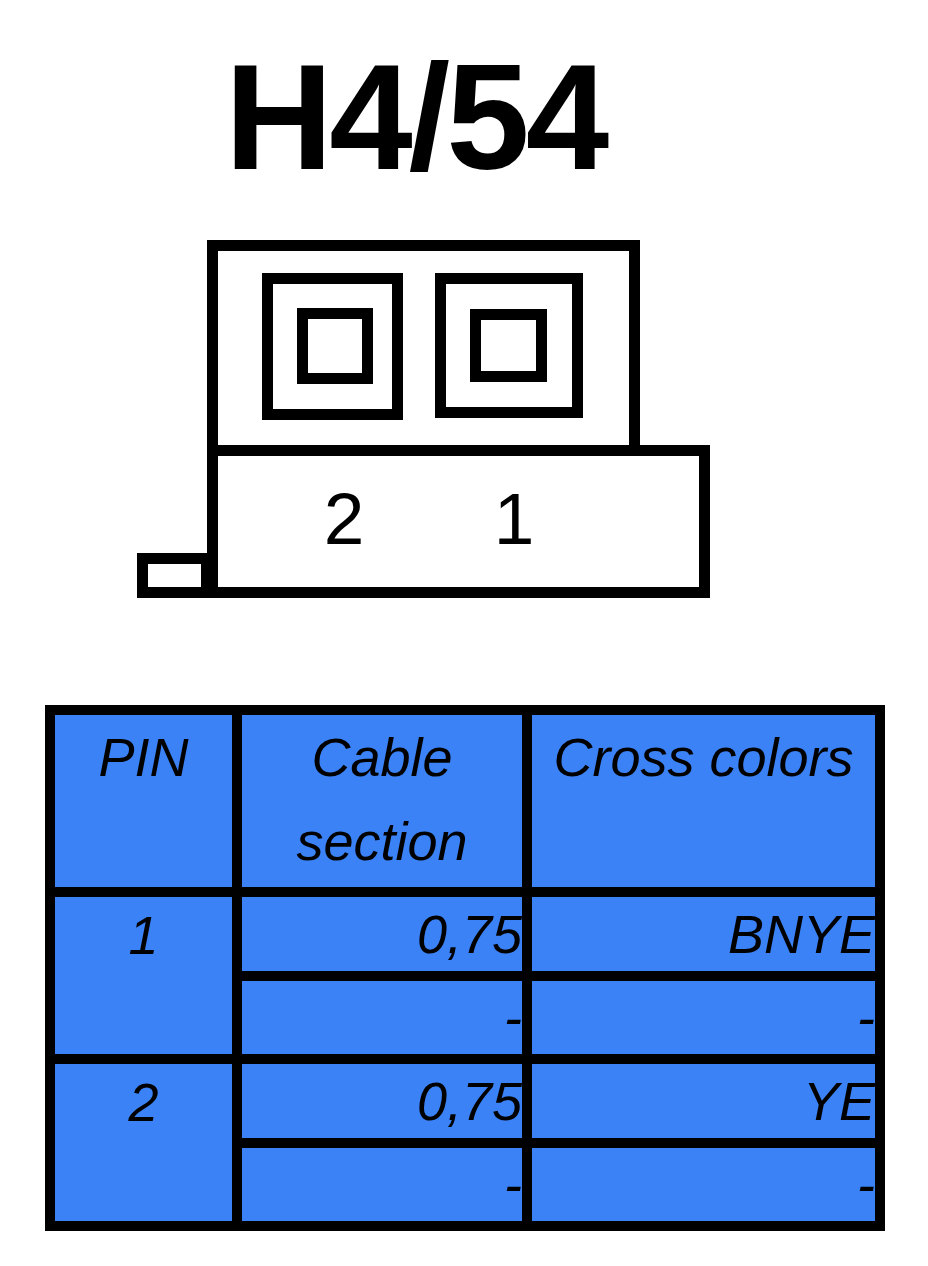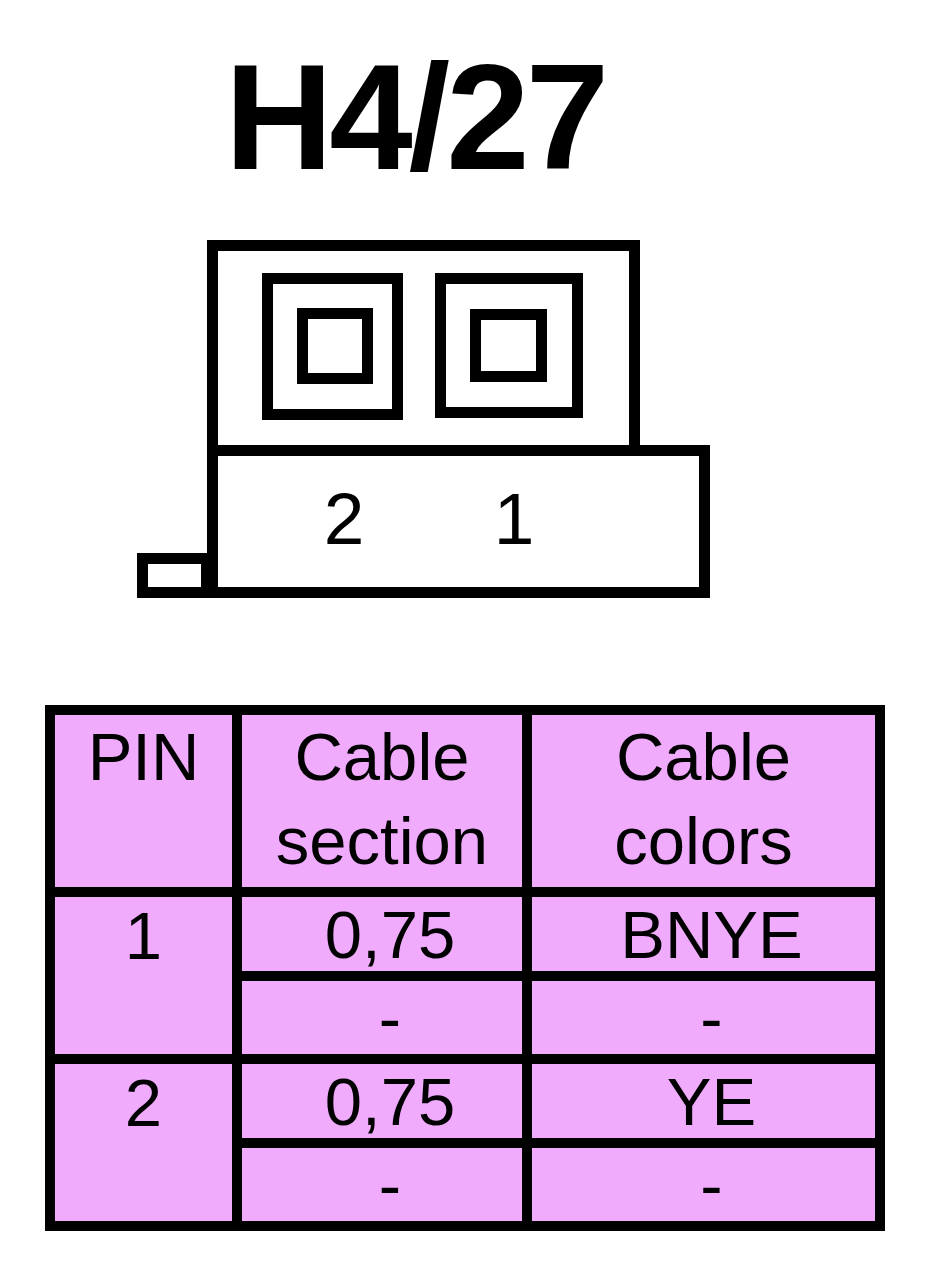--- a/index.html
+++ b/index.html
@@ -60,55 +60,56 @@
   .pin-table {
     position: absolute;
     left: 45px;
     top: 705px;
     border-collapse: collapse;
     table-layout: fixed;
   }
   .pin-table th,
   .pin-table td {
     border: 10px solid #000000;
-    font-size: 67px;
+    font-size: 54px;
     padding: 0;
-    background: #f0abfc;
+    background: #3b82f6;
+    font-style: italic;
   }
   .pin-table th {
     font-weight: normal;
     text-align: center;
     vertical-align: top;
     line-height: 84px;
     height: 172px;
   }
   .pin-table .col-pin   { width: 187px; }
   .pin-table .col-cross { width: 290px; }
   .pin-table .col-color { width: 353px; }
 
   .pin-table td.pin-cell {
     text-align: center;
     vertical-align: top;
     line-height: 73px;
     padding-top: 2px;
   }
   .pin-table td.val-cell {
-    text-align: center;
+    text-align: right;
     vertical-align: middle;
     line-height: 73px;
     padding-left: 16px;
     margin-top: 28px;
   }
   .pin-table tr.sub-row-a { height: 84px; }
   .pin-table tr.sub-row-b { height: 82px; }
 </style>
 </head>
 <body>
 
-<div class="page-title">H4/27</div>
+<div class="page-title">H4/54</div>
 
 <div>
   <div class="cbox connector-tab"></div>
   <div class="cbox connector-lower"></div>
   <div class="cbox connector-upper"></div>
 
   <div class="cbox pin-slot-outer-l"></div>
   <div class="cbox pin-slot-inner-l"></div>
   <div class="cbox pin-slot-outer-r"></div>
   <div class="cbox pin-slot-inner-r"></div>
@@ -120,21 +121,21 @@
 <table class="pin-table">
   <colgroup>
     <col class="col-pin">
     <col class="col-cross">
     <col class="col-color">
   </colgroup>
   <tbody>
       <tr>
     <th>PIN</th>
     <th>Cable section</th>
-    <th>Cable colors</th>
+    <th>Cross colors</th>
   </tr>
   <tr class="sub-row-a">
     <td class="pin-cell" rowspan="2">1</td>
     <td class="val-cell">0,75</td>
     <td class="val-cell">BNYE</td>
   </tr>
   <tr class="sub-row-b">
     <td class="val-cell">-</td>
     <td class="val-cell">-</td>
   </tr>

